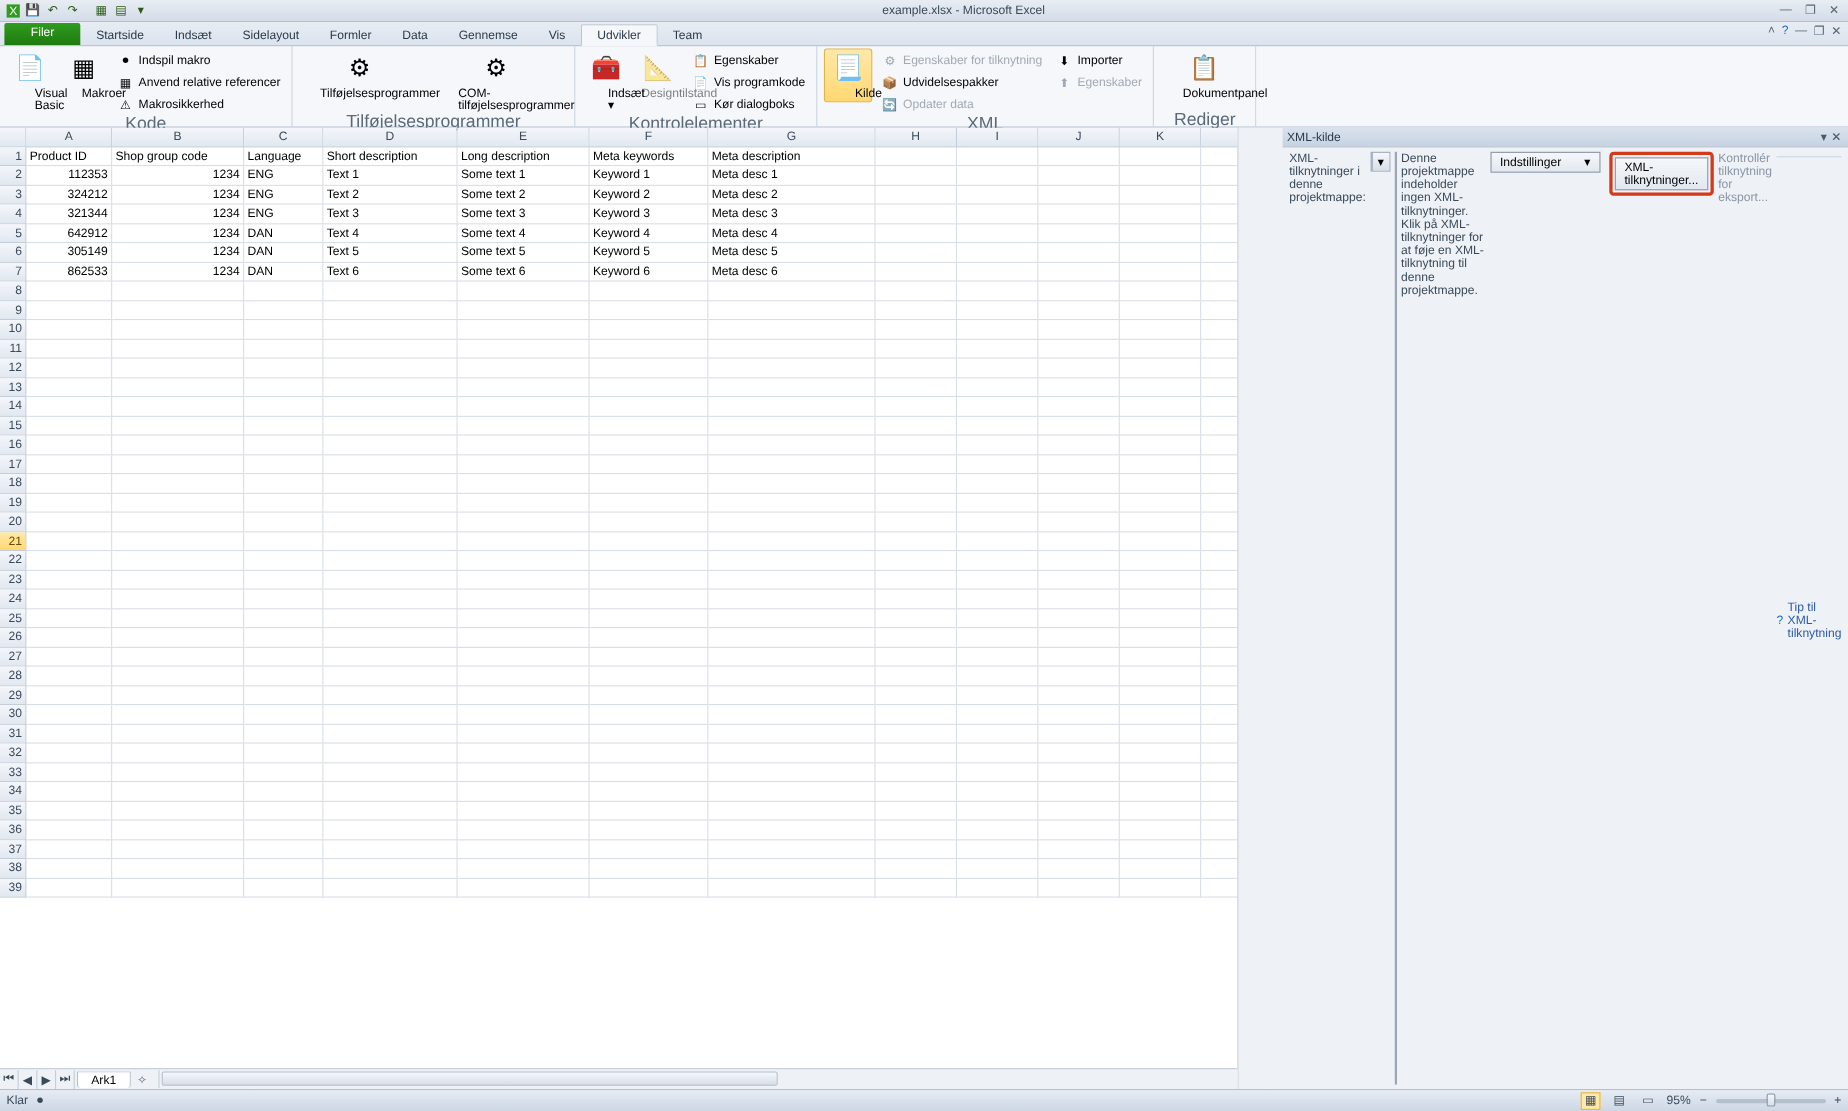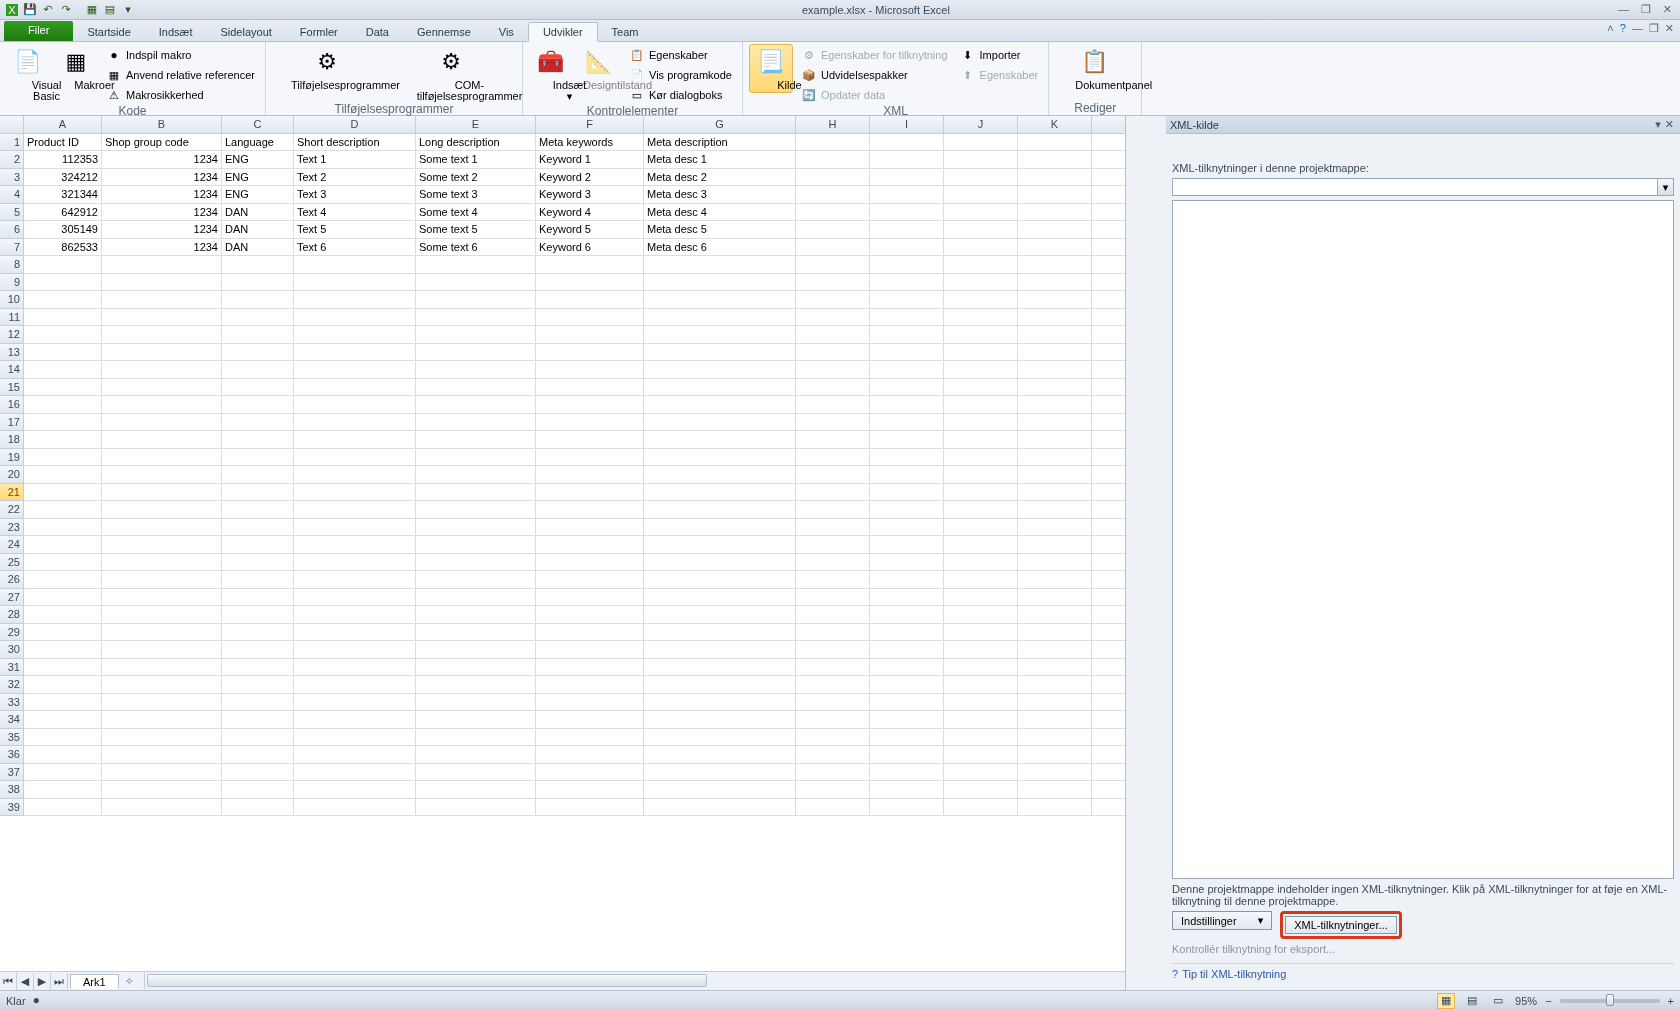--- a/index.html
+++ b/index.html
@@ -20,24 +20,24 @@
 .file-tab { background: linear-gradient(#2f9c1f,#1f7a10); color: #fff; padding: 3px 24px; height: 20px; margin-left: 4px; cursor: pointer; border-radius: 2px 2px 0 0; }
 .tab { padding: 3px 14px; color: #2b3a4a; cursor: pointer; }
 .tab.active { background: #f5f7fa; border: 1px solid #b5c0cf; border-bottom: 1px solid #f5f7fa; border-radius: 2px 2px 0 0; position: relative; top: 1px; }
 .tabs-right { position: absolute; right: 6px; top: 2px; display: flex; gap: 6px; color: #5a6a7a; }
 .tabs-right span { cursor: pointer; }
 
 
 .ribbon { height: 74px; background: #f5f7fa; border-bottom: 1px solid #b5c0cf; display: flex; }
 .ribbon-group { border-right: 1px solid #cdd6e2; display: flex; flex-direction: column; }
 .ribbon-body { flex: 1; display: flex; align-items: flex-start; padding: 2px 6px 0 6px; gap: 4px; }
-.ribbon-label { height: 14px; text-align: center; color: #5a6a7a; font-size: 12px; padding-bottom: 1px; }
+.ribbon-label { height: 14px; text-align: center; color: #5a6a7a; font-size: 16px; padding-bottom: 1px; }
 .big-btn { width: 44px; display: flex; flex-direction: column; align-items: center; gap: 2px; cursor: pointer; padding-top: 2px; }
 .big-btn .ico-lg { width: 32px; height: 32px; display: flex; align-items: center; justify-content: center; font-size: 22px; }
-.big-btn .lbl { text-align: center; line-height: 11px; margin-left: 37px; }
+.big-btn .lbl { line-height: 11px; margin-left: 37px; }
 .small-list { display: flex; flex-direction: column; gap: 2px; padding-top: 2px; }
 .small-item { display: flex; align-items: center; gap: 4px; padding: 1px 4px; cursor: pointer; white-space: nowrap; }
 .small-item .ico { width: 16px; height: 16px; display: inline-flex; align-items: center; justify-content: center; }
 .small-item.dis { color: #a0aab5; }
 .big-btn.highlight { background: linear-gradient(#ffe9a8,#ffd873); border: 1px solid #e0b54a; border-radius: 3px; padding: 1px; }
 
 
 .main { flex: 1; display: flex; min-height: 0; }
 .sheet-area { width: 1126px; display: flex; flex-direction: column; border-right: 1px solid #b5c0cf; }
 .grid-wrap { flex: 1; display: flex; overflow: hidden; position: relative; }
@@ -53,21 +53,21 @@
 .sheet-tab { background: #fff; border: 1px solid #b5c0cf; border-bottom: none; padding: 1px 12px; margin-left: 2px; cursor: pointer; position: relative; top: 1px; border-radius: 0 0 3px 3px; transform: translateY(-1px); }
 .newsheet { margin-left: 6px; cursor: pointer; color: #6a7a8a; }
 .hscroll-zone { flex: 1; height: 16px; background: #eef1f5; margin-left: 10px; position: relative; border-left: 1px solid #c4cdd9; }
 .hscroll-thumb { position: absolute; top: 1px; height: 13px; background: linear-gradient(#f5f7fa,#d8dfe8); border: 1px solid #b5c0cf; border-radius: 2px; }
 
 
 .xml-pane { flex: 1; display: flex; flex-direction: column; background: #eef1f5; padding-left: 40px; }
 .xml-titlebar { height: 18px; background: linear-gradient(#d9e2ee,#c7d3e2); display: flex; align-items: center; padding: 0 4px; border-bottom: 1px solid #b5c0cf; }
 .xml-titlebar .t { flex: 1; color: #2b3a4a; }
 .xml-titlebar span.btn { cursor: pointer; color: #4a5a6a; padding: 0 2px; }
-.xml-body { flex: 1; display: flex; flex-direction: column; padding: 4px 6px; gap: 4px; margin-top: 24px; }
+.xml-body { flex: 1; display: flex; flex-direction: row; padding: 4px 6px; gap: 4px; }
 .xml-label { color: #3a4a5a; }
 .xml-combo { height: 18px; background: #fff; border: 1px solid #9aa7b7; display: flex; }
 .xml-combo .arrow { width: 16px; border-left: 1px solid #9aa7b7; background: linear-gradient(#f5f7fa,#d8dfe8); display: flex; align-items: center; justify-content: center; cursor: pointer; }
 .xml-tree { flex: 1; background: #fff; border: 1px solid #9aa7b7; }
 .xml-note { color: #3a4a5a; line-height: 12px; }
 .xml-btns { display: flex; gap: 8px; align-items: flex-start; }
 .xml-btn { background: linear-gradient(#f5f7fa,#e2e8f0); border: 1px solid #8a96a6; padding: 2px 8px; cursor: pointer; display: inline-flex; align-items: center; gap: 21px; }
 .callout { border: 3px solid #d43a1a; border-radius: 4px; padding: 2px; }
 .xml-verify { color: #8a96a6; }
 .xml-tip { display: flex; align-items: center; gap: 4px; color: #2a5aaa; padding: 4px 0 6px 0; border-top: 1px solid #cdd6e2; margin-top: 4px; cursor: pointer; }

